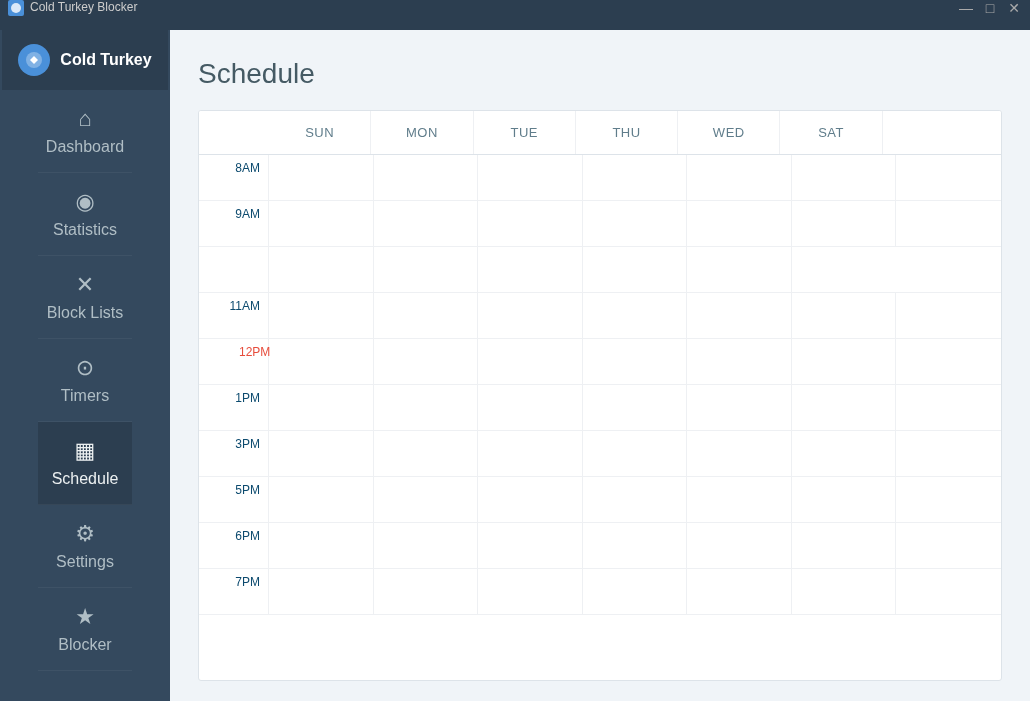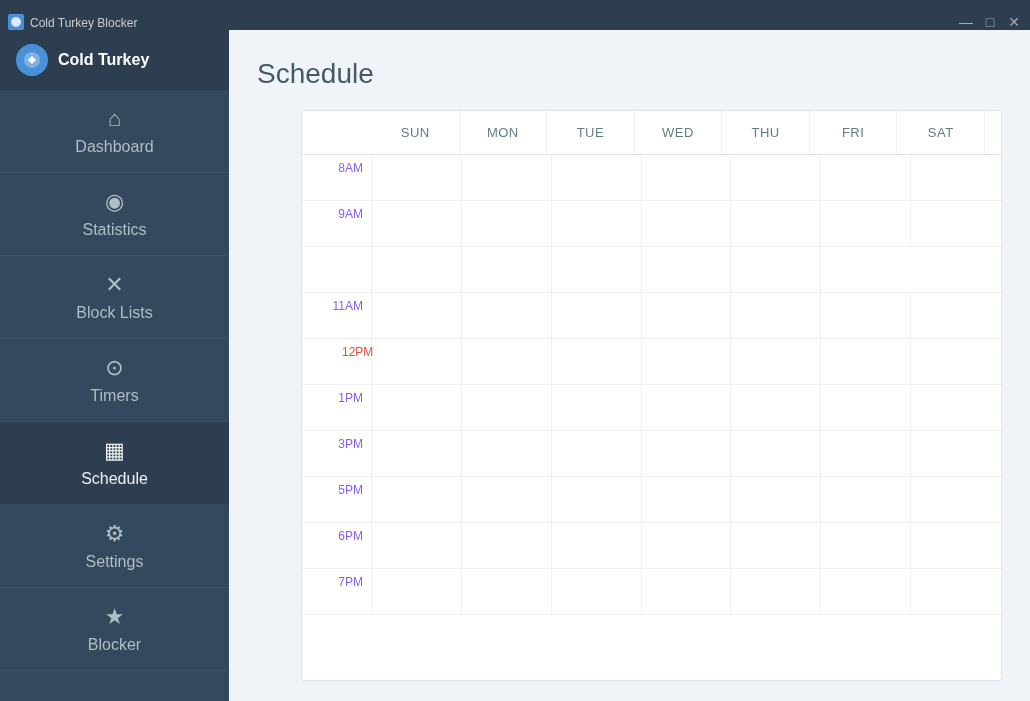--- a/index.html
+++ b/index.html
@@ -11,21 +11,21 @@
       background: #f0f4f8;
       display: flex;
       flex-direction: column;
     }
 
     
     .titlebar {
       height: 30px;
       background: #2c3e50;
       display: flex;
-      align-items: flex-end;
+      align-items: flex-start;
       padding: 0 8px;
       flex-shrink: 0;
     }
     .titlebar-icon {
       width: 16px;
       height: 16px;
       margin-right: 6px;
       background: #4a90d9;
       border-radius: 2px;
       display: flex;
@@ -54,25 +54,26 @@
 
     
     .main-layout {
       display: flex;
       flex: 1;
       overflow: hidden;
     }
 
     
     .sidebar {
-      width: 229px;
+      width: 170px;
       background: #34495e;
       display: flex;
       flex-direction: column;
       flex-shrink: 0;
+      align-items: center;
     }
 
     .sidebar-logo {
       display: flex;
       align-items: center;
       padding: 14px 16px;
       background: #2c3e50;
       gap: 10px;
     }
     .sidebar-logo-icon {
@@ -140,21 +141,20 @@
     }
 
     .schedule-container {
       background: white;
       border: 1px solid #dde3e9;
       border-radius: 3px;
       flex: 1;
       display: flex;
       flex-direction: column;
       overflow: hidden;
-      margin-left: 44px;
     }
 
     .schedule-header {
       display: grid;
       grid-template-columns: 70px repeat(7, 1fr) 16px;
       background: white;
       border-bottom: 1px solid #dde3e9;
       flex-shrink: 0;
     }
 
@@ -182,21 +182,21 @@
     .schedule-row {
       display: grid;
       grid-template-columns: 70px repeat(7, 1fr);
       border-bottom: 1px solid #eef0f3;
       min-height: 45px;
     }
 
     .time-label {
       padding: 6px 8px 0 8px;
       font-size: 12px;
-      color: #8b5cf6;
+      color: #0c4a6e;
       text-align: right;
       border-right: 1px solid #eef0f3;
     }
     .time-label.noon {
       color: #e74c3c;
       padding-left: 40px;
     }
 
     .schedule-cell {
       border-right: 1px solid #eef0f3;
@@ -281,23 +281,22 @@
   <div class="content">
     <h1 class="page-title">Schedule</h1>
 
     <div class="schedule-container">
       <div class="schedule-header">
         <div class="schedule-header-cell"></div>
 
         <div class="schedule-header-cell">SUN</div>
           <div class="schedule-header-cell">MON</div>
           <div class="schedule-header-cell">TUE</div>
+          <div class="schedule-header-cell">THU</div>
           <div class="schedule-header-cell">WED</div>
-          <div class="schedule-header-cell">THU</div>
-          <div class="schedule-header-cell">FRI</div>
           <div class="schedule-header-cell">SAT</div>
           <div class="schedule-header-spacer"></div>
       </div>
 
       <div class="schedule-body">
 
       <div class="schedule-row">
             <div class="time-label">8AM</div>
             <div class="schedule-cell"></div>
             <div class="schedule-cell"></div>

